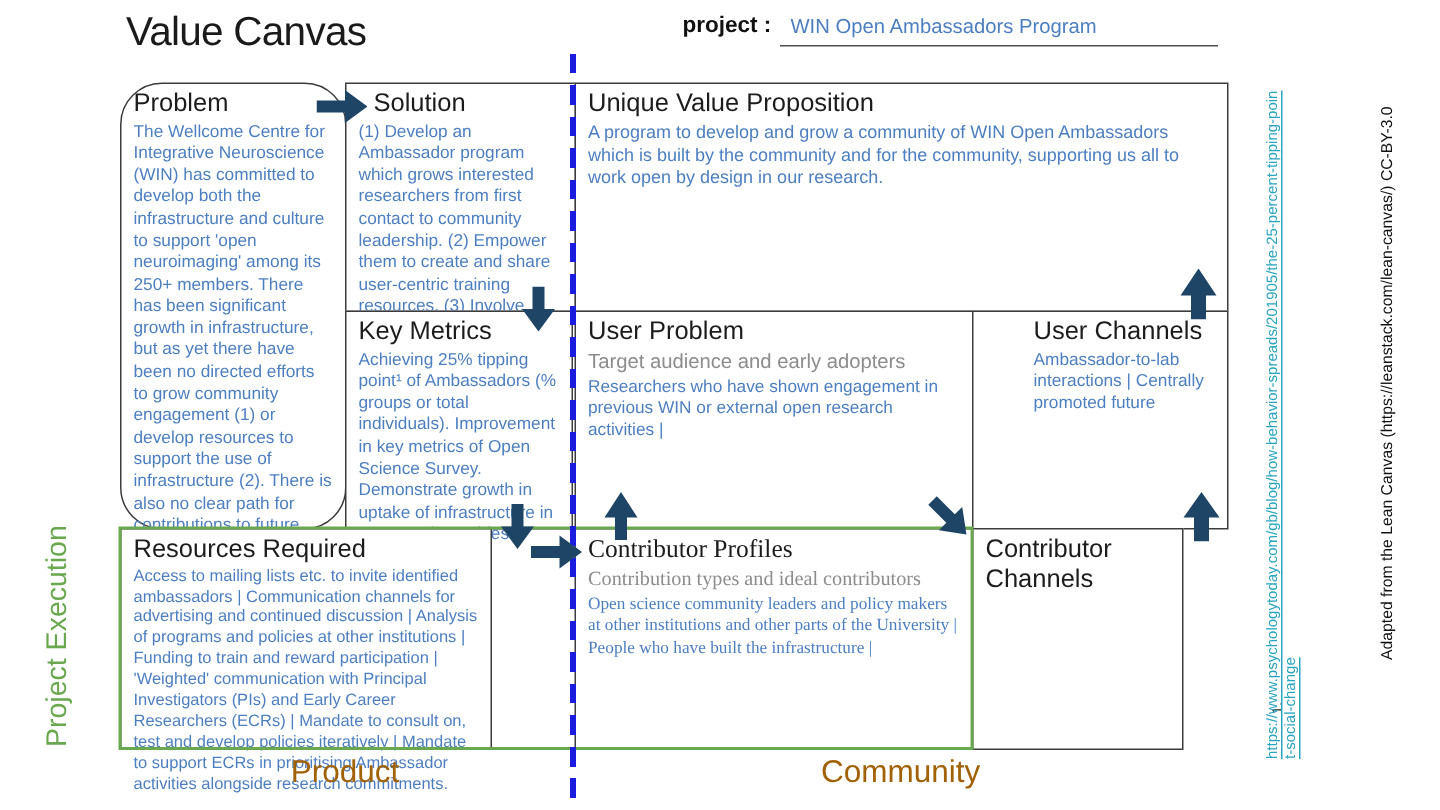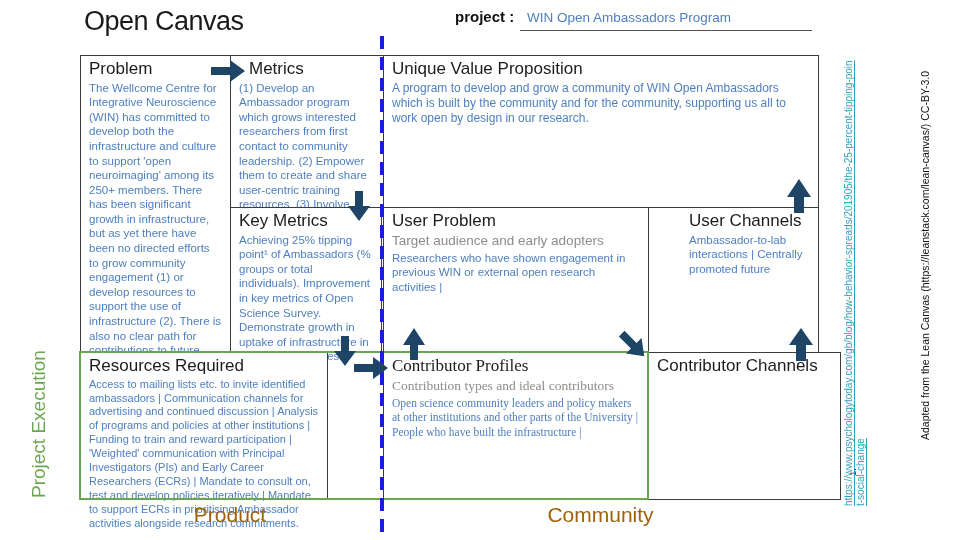--- a/index.html
+++ b/index.html
@@ -53,32 +53,32 @@
   #attribution { left:914px; top:38px; width:22px; height:434px; font-size:10.5px; color:#111; z-index:5; }
   
   .arrow { position:absolute; z-index:30; }
   .arrow polygon { fill:#1e4466; }
 </style>
 </head>
 <body>
 
 <div id="stage">
 
-  <div class="abs" id="title">Open Canvas</div>
+  <div class="abs" id="title">Value Canvas</div>
   <div class="abs" id="project-label">project :</div>
   <div class="abs" id="project-value">WIN Open Ambassadors Program</div>
   <div class="abs" id="project-underline"></div>
 
-  <div class="cell" id="cell-problem" style="left:80px;top:55px;width:151px;height:298px;">
+  <div class="cell" id="cell-problem" style="left:80px;top:55px;width:151px;height:298px;border-radius:28px;">
     <h2>Problem</h2>
     <p class="body">The Wellcome Centre for Integrative Neuroscience (WIN) has committed to develop both the infrastructure and culture to support 'open neuroimaging' among its 250+ members.  There has been significant growth in infrastructure, but as yet there have been no directed efforts to grow community engagement (1) or develop resources to support the use of infrastructure (2). There is also no clear path for contributions to future developments in this area (3).</p>
   </div>
 
   <div class="cell" id="cell-solution" style="left:230px;top:55px;width:154px;height:153px;">
-    <h2>Metrics</h2>
+    <h2>Solution</h2>
     <p class="body">(1) Develop an Ambassador program which grows interested researchers from first contact to community leadership. (2) Empower them to create and share user-centric training resources. (3) Involve them in directing project growth</p>
   </div>
 
   <div class="cell" id="cell-uvp" style="left:383px;top:55px;width:436px;height:153px;">
     <h2>Unique Value Proposition</h2>
     <p class="body">A program to develop and grow a community of WIN Open Ambassadors which is built by the community and for the community, supporting us all to work open by design in our research.</p>
   </div>
 
   <div class="cell" id="cell-key-metrics" style="left:230px;top:207px;width:152px;height:146px;">
     <h2>Key Metrics</h2>
@@ -100,21 +100,21 @@
     <h2>Resources Required</h2>
     <p class="body">Access to mailing lists etc. to invite identified ambassadors | Communication channels for advertising and continued discussion | Analysis of programs and policies at other institutions | Funding to train and reward participation | 'Weighted' communication with Principal Investigators (PIs) and Early Career Researchers (ECRs) | Mandate to consult on, test and develop policies iteratively | Mandate to support ECRs in prioritising Ambassador activities alongside research commitments.</p>
   </div>
 
   <div class="cell" id="cell-contrib-profiles" style="left:383px;top:352px;width:266px;height:148px;font-family:Liberation Serif, serif;">
     <h2>Contributor Profiles</h2>
     <p class="sub">Contribution types and ideal contributors</p>
     <p class="body">Open science community leaders and policy makers at other institutions and other parts of the University | People who have built the infrastructure |</p>
   </div>
 
-  <div class="cell" id="cell-contrib-channels" style="left:648px;top:352px;width:193px;height:148px;">
+  <div class="cell" id="cell-contrib-channels" style="left:648px;top:352px;width:141px;height:148px;">
     <h2>Contributor Channels</h2>
   </div>
 
   <div class="abs" id="exec-outline"></div>
 
   <div class="abs" id="divider"></div>
 
   <svg class="arrow" style="left:211px;top:59px;" width="34" height="24">
       <polygon points="0,8 19,8 19,1 34,12 19,23 19,16 0,16"></polygon>
     </svg>

